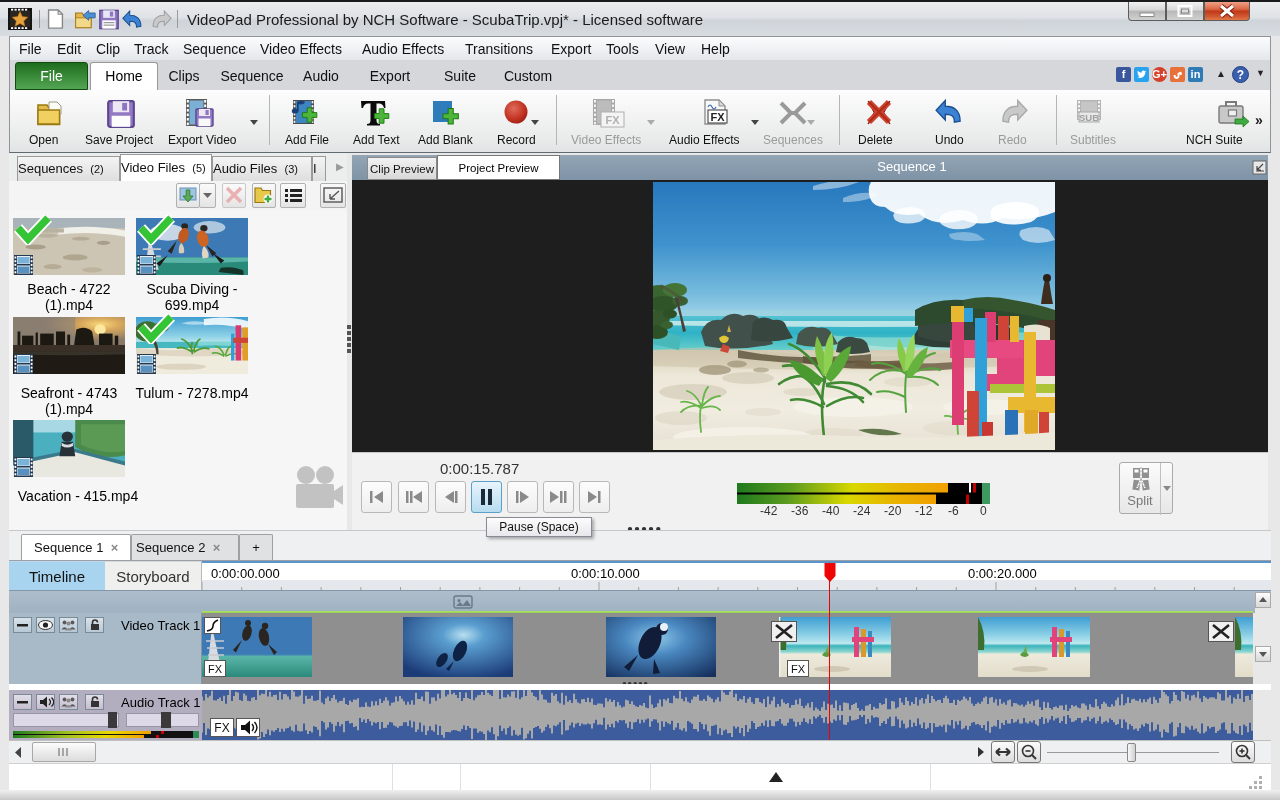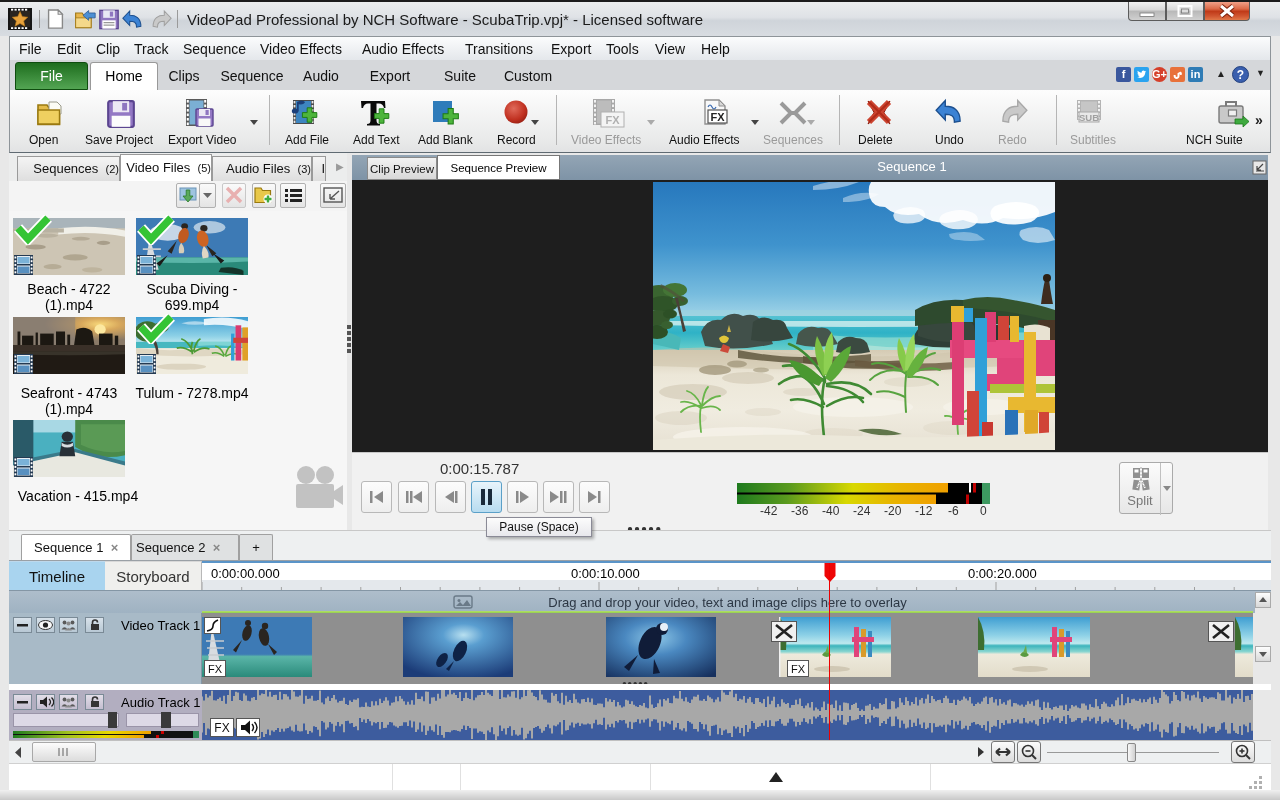--- a/index.html
+++ b/index.html
@@ -42,21 +42,21 @@
   background:linear-gradient(#fdfdfd, #e9eaea 80%, #e2e3e4);
   border-left:1px solid #8e9499; border-right:1px solid #8e9499; border-bottom:1px solid #5f6a72; }
 .tlabel { position:absolute; top:43px; font-size:12px; color:#111; white-space:nowrap; }
 .tlabel.dis { color:#9a9a9a; }
 .tbsep { position:absolute; top:5px; width:1px; height:50px; background:#b5b5b5; }
 .darr { position:absolute; width:0; height:0; border-left:4px solid transparent; border-right:4px solid transparent; border-top:5px solid #444; }
 .darr.dis { border-top-color:#aaa; }
 
 
 #leftpanel { left:9px; top:153px; width:338px; height:377px; background:#f4f4f4; }
-.ltab { position:absolute; font-size:13px; color:#111; text-align:right; }
+.ltab { position:absolute; font-size:13px; color:#111; text-align:left; }
 #lp-toolbar { position:absolute; left:0; top:28px; width:338px; height:30px; }
 .lpbtn { position:absolute; top:2px; height:25px; border:1px solid #b0b0b0; border-radius:2px; background:linear-gradient(#fafafa,#e4e4e4); }
 #thumbarea { position:absolute; left:0; top:58px; width:338px; height:319px; background:#f6f6f6; }
 .thumb { position:absolute; width:112px; height:57px; }
 .tlbl { position:absolute; font-size:14px; color:#000; text-align:center; line-height:15.5px; }
 .chk { position:absolute; left:2px; top:-3px; width:38px; height:30px; }
 .filmico { position:absolute; width:19px; height:20px; }
 
 
 #vdots { left:347px; top:325px; width:6px; height:30px; }
@@ -667,21 +667,21 @@
         <rect y="6" width="4" height="4"></rect>
         <rect y="12" width="4" height="4"></rect>
         <rect y="18" width="4" height="4"></rect>
         <rect y="24" width="4" height="4"></rect>
       </g>
     </svg>
 </div>
 <div class="abs" id="prevhdr">
   <span class="ptitle">Sequence 1</span>
   <div class="ptab" style="left:15px;width:70px;background:linear-gradient(#f2f2f2,#d8d8d8);color:#111;line-height:22px">Clip Preview</div>
-  <div class="ptab" style="left:85px;top:0px;height:25px;width:123px;background:#fff;color:#000;line-height:24px;border-color:#777">Sequence Preview</div>
+  <div class="ptab" style="left:85px;top:0px;height:25px;width:123px;background:#fff;color:#000;line-height:24px;border-color:#777">Project Preview</div>
   <svg class="abs" style="left:900px;top:5px" width="15" height="15" viewBox="0 0 15 15">
       <rect x="1" y="1" width="13" height="13" fill="#e8e8e8" stroke="#666" stroke-width="1"></rect>
       <path d="M11 4 L5 10 M5 10 v-4 M5 10 h4 M4 11 h8" stroke="#444" stroke-width="1.2" fill="none"></path>
     </svg>
 </div>
 <div class="abs" id="prevblack">
   <svg id="vid" viewBox="0 0 402 268" preserveAspectRatio="none">
     <defs>
       <linearGradient id="sky" x1="0" y1="0" x2="0" y2="1">
         <stop offset="0" stop-color="#2778bd"></stop>
@@ -998,21 +998,20 @@
         </g>
       </svg>
   </div>
 </div>
 <div class="abs" id="dragbar">
     <svg class="abs" style="left:444px;top:3px" width="20" height="16" viewBox="0 0 20 16">
       <rect x="1" y="2" width="18" height="12" rx="2" fill="none" stroke="#6a7a88" stroke-width="1.4"></rect>
       <circle cx="6" cy="6.5" r="1.5" fill="#6a7a88"></circle>
       <path d="M3 12 l4 -4 3 3 4 -5 4 6 z" fill="#6a7a88"></path>
     </svg>
-    <span class="dtext">Drag and drop your video, text and image clips here to overlay</span>
   </div>
 <div class="abs" id="greenline"></div>
 <div class="abs" id="vtrack">
   <div id="vthdr">
     <div class="thbtn" style="left:4px"><svg width="17" height="14">
           <rect x="3" y="6" width="11" height="2.5" fill="#222"></rect>
         </svg></div>
     <div class="thbtn" style="left:27px"><svg width="17" height="14" viewBox="0 0 17 14">
           <ellipse cx="8.5" cy="7" rx="7" ry="4.5" fill="#f8f8f8" stroke="#333" stroke-width="1"></ellipse>
           <circle cx="8.5" cy="7" r="2.6" fill="#222"></circle>

